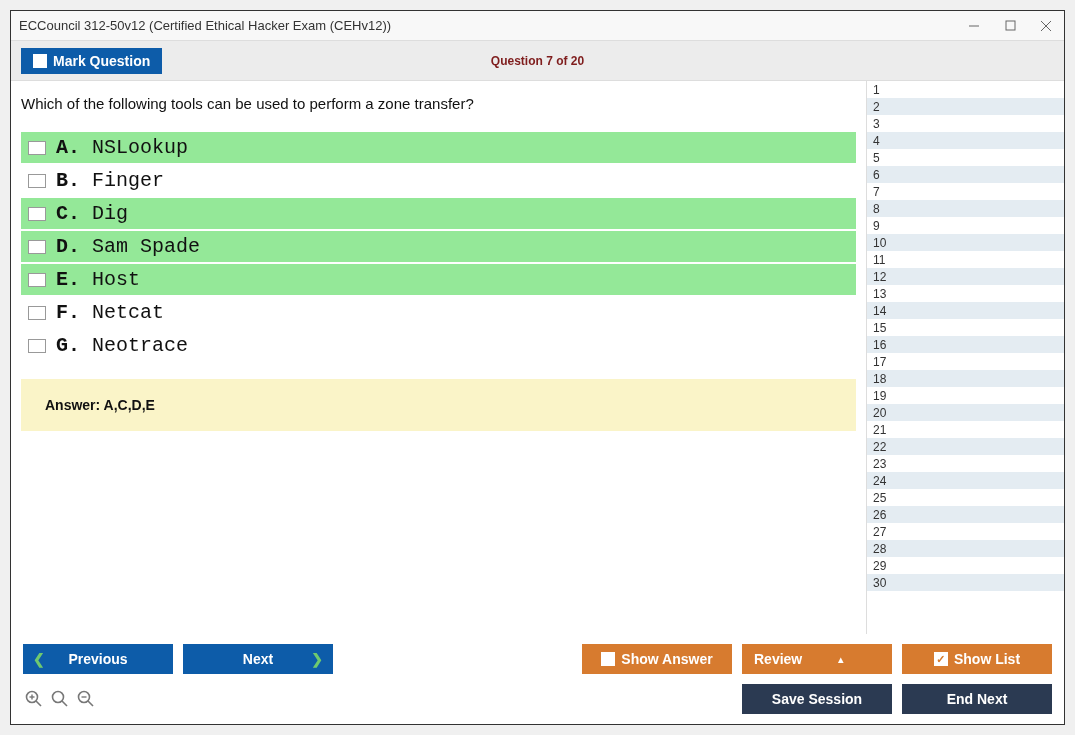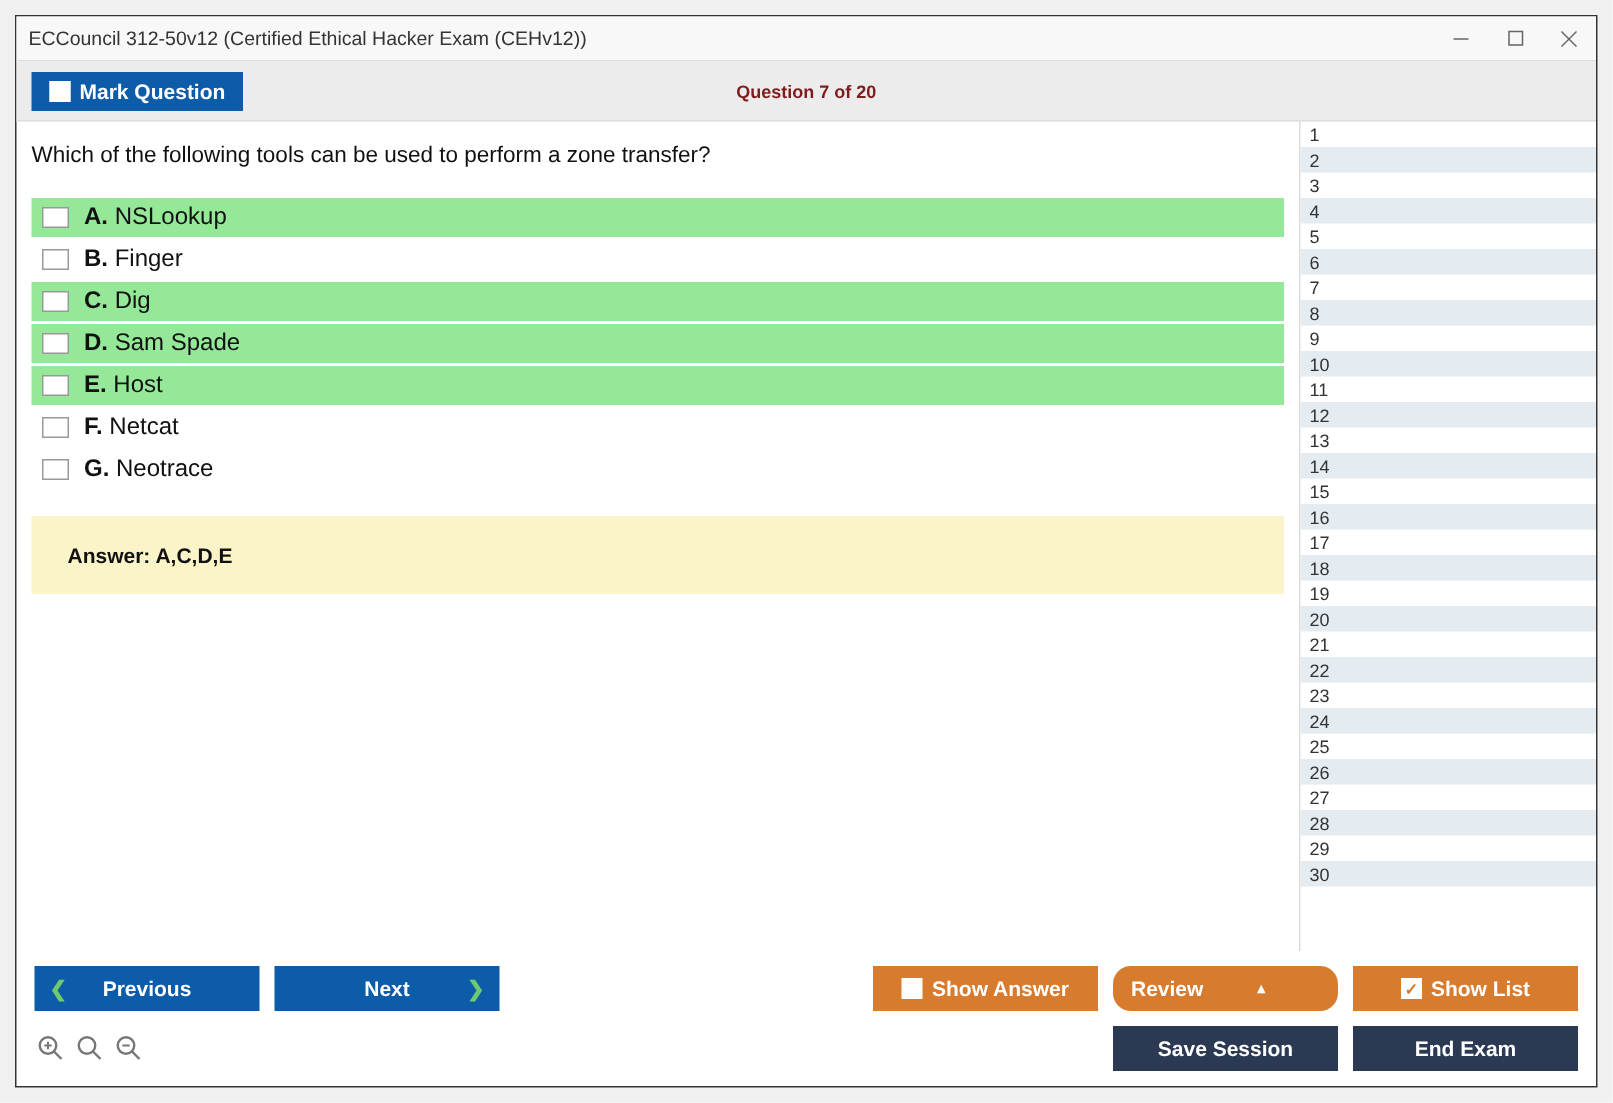--- a/index.html
+++ b/index.html
@@ -17,21 +17,21 @@
   .mark-btn { background: #0d5ca9; }
   .mark-btn .checkbox { width: 14px; height: 14px; background: #fff; border: 1px solid #fff; display: inline-block; }
   .question-header { position: absolute; left: 50%; transform: translateX(-50%); font-size: 12px; font-weight: bold; color: #7f1d1d; }
   .body-area { flex: 1; display: flex; overflow: hidden; }
   .main-panel { flex: 1; padding: 14px 10px; overflow-y: auto; }
   .question-text { font-size: 15px; color: #111; margin-bottom: 20px; }
   .options { display: flex; flex-direction: column; gap: 2px; }
   .option-row { display: flex; align-items: center; padding: 3px 6px; border: 1px solid transparent; }
   .option-row.correct { background: #94e898; }
   .option-check { width: 18px; height: 14px; border: 1px solid #999; background: #fff; margin-right: 10px; flex-shrink: 0; }
-  .option-label { font-size: 16px; color: #111; }
+  .option-label { font-size: 20px; color: #111; font-family: Liberation Mono, monospace; }
   .option-label b { font-weight: bold; }
   .answer-box { margin-top: 18px; background: #faf4c8; padding: 18px 24px; font-weight: bold; font-size: 14px; color: #111; }
   .side-panel { width: 198px; border-left: 1px solid #ddd; display: flex; flex-direction: column; }
   .side-header { display: flex; font-size: 12px; color: #333; padding: 4px 6px 4px 6px; border-bottom: 1px solid #ddd; }
   .side-header .col-qno { width: 38px; }
   .side-header .col-ans { width: 72px; }
   .side-header .col-mark { flex: 1; }
   .side-list { flex: 1; overflow-y: scroll; position: relative; }
   .side-row { display: flex; font-size: 12px; color: #333; padding: 0 6px; height: 17px; align-items: center; }
   .side-row:nth-child(even) { background: #e4ecf2; }
@@ -227,21 +227,21 @@
       </button>
       <button class="btn btn-primary btn-nav btn-next">
         <span>Next</span>
         <span class="chev">❯</span>
       </button>
       <div class="spacer"></div>
       <button class="btn btn-accent btn-wide btn-show-answer">
         <span class="checkbox"></span>
         <span>Show Answer</span>
       </button>
-      <button class="btn btn-accent btn-wide btn-review" style="justify-content:flex-start;padding-left:12px;border-radius:12px;">
+      <button class="btn btn-accent btn-wide btn-review" style="justify-content:flex-start;padding-left:12px;">
         <span>Review</span>
         <span class="caret">▴</span>
       </button>
       <button class="btn btn-accent btn-wide btn-show-list">
         <span class="checkbox">✓</span>
         <span>Show List</span>
       </button>
     </div>
     <div class="footer-row">
       <div class="zoom-controls">
@@ -265,18 +265,18 @@
               <line x1="11" y1="11" x2="16" y2="16" stroke="#777" stroke-width="1.6"></line>
               <line x1="4.5" y1="7" x2="9.5" y2="7" stroke="#777" stroke-width="1.4"></line>
             </svg>
         </div>
       </div>
       <div class="spacer"></div>
       <button class="btn btn-dark btn-wide">
         <span>Save Session</span>
       </button>
       <button class="btn btn-dark btn-wide">
-        <span>End Exam</span>
+        <span>End Next</span>
       </button>
     </div>
   </div>
 
 </div>
 
 </body></html>

